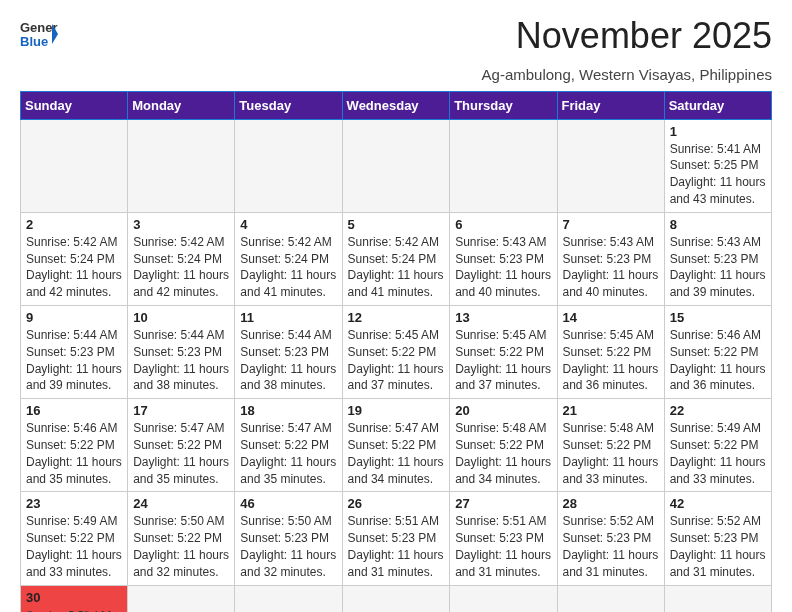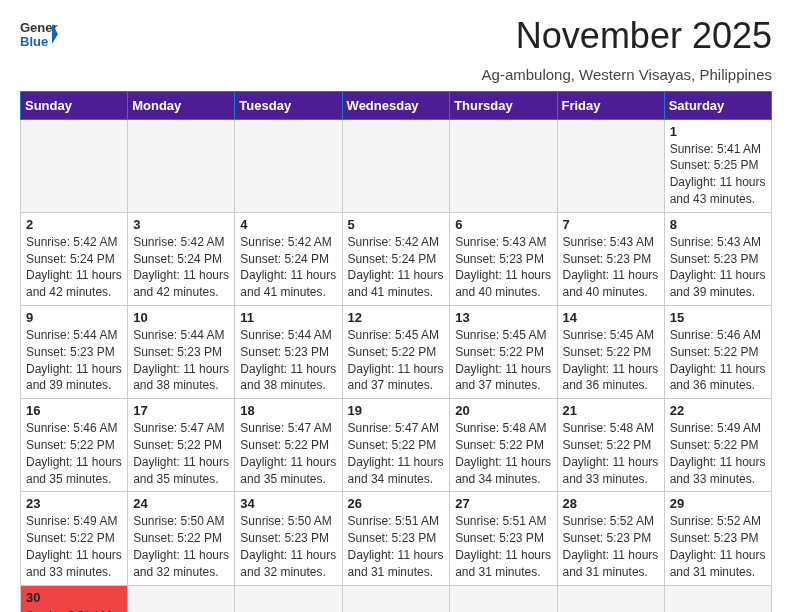--- a/index.html
+++ b/index.html
@@ -289,21 +289,21 @@
 and 33 minutes.</div>
         </td>
         <td>
           <span class="day-number">24</span>
           <div class="day-info" style="white-space: pre-line;">Sunrise: 5:50 AM
 Sunset: 5:22 PM
 Daylight: 11 hours
 and 32 minutes.</div>
         </td>
         <td>
-          <span class="day-number">34</span>
+          <span class="day-number">46</span>
           <div class="day-info" style="white-space: pre-line;">Sunrise: 5:50 AM
 Sunset: 5:23 PM
 Daylight: 11 hours
 and 32 minutes.</div>
         </td>
         <td>
           <span class="day-number">26</span>
           <div class="day-info" style="white-space: pre-line;">Sunrise: 5:51 AM
 Sunset: 5:23 PM
 Daylight: 11 hours
@@ -317,21 +317,21 @@
 and 31 minutes.</div>
         </td>
         <td>
           <span class="day-number">28</span>
           <div class="day-info" style="white-space: pre-line;">Sunrise: 5:52 AM
 Sunset: 5:23 PM
 Daylight: 11 hours
 and 31 minutes.</div>
         </td>
         <td>
-          <span class="day-number">29</span>
+          <span class="day-number">42</span>
           <div class="day-info" style="white-space: pre-line;">Sunrise: 5:52 AM
 Sunset: 5:23 PM
 Daylight: 11 hours
 and 31 minutes.</div>
         </td>
       </tr>
       <tr class="last-row">
         <td>
           <span class="day-number">30</span>
           <div class="day-info" style="white-space: pre-line; font-family: Liberation Serif, serif;">Sunrise: 5:53 AM

